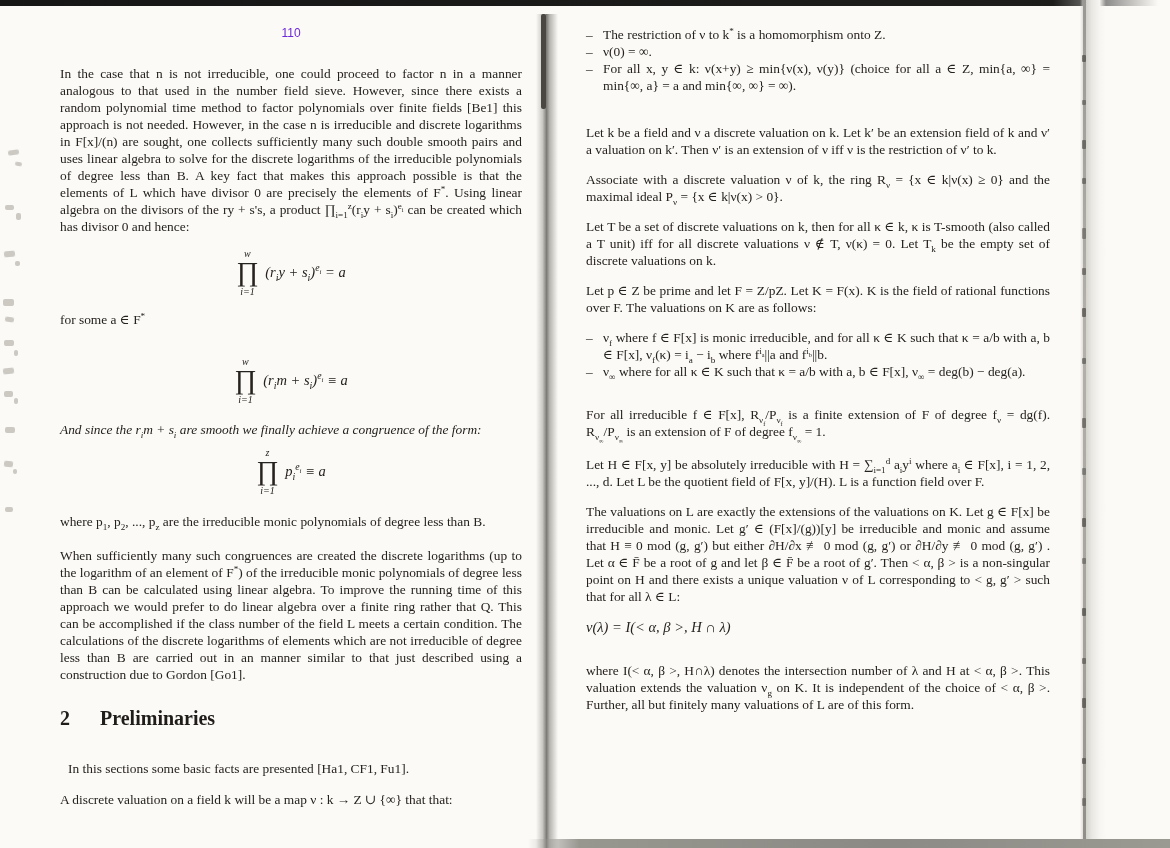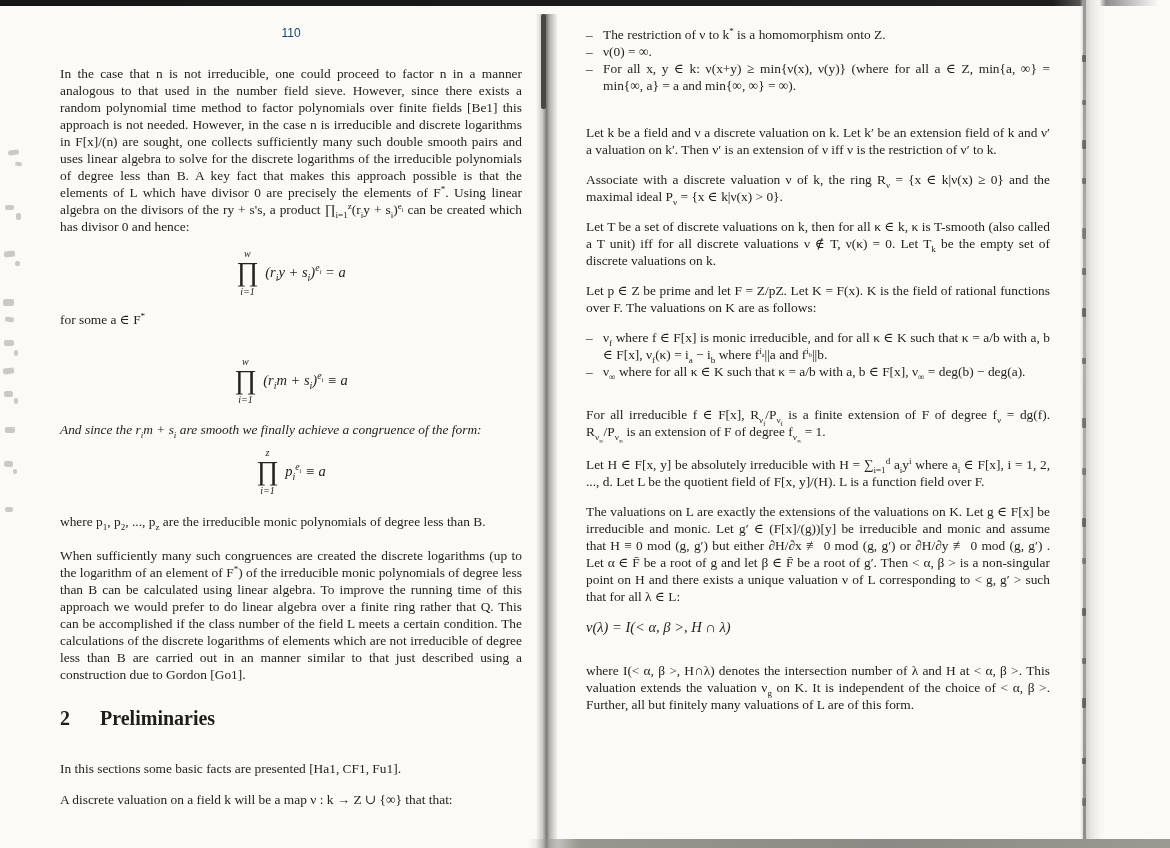--- a/index.html
+++ b/index.html
@@ -39,21 +39,21 @@
     filter:blur(.3px);
   }
   .edge-dash{position:absolute;background:#4e4b46;border-radius:1px;filter:blur(.4px);}
   .margin-mark{position:absolute;background:#b2afa7;border-radius:2px;opacity:.65;filter:blur(.5px);}
   
   .page-text{position:absolute;top:26px;}
   .page-text.left{left:60px;width:462px;}
   .page-text.right{left:586px;width:464px;}
   .pagenum{
     font-family:"Liberation Sans","DejaVu Sans",sans-serif;
-    font-size:12px;color:#0c4a6e;text-align:center;margin:0 0 25px 0;
+    font-size:12px;color:#6d28d9;text-align:center;margin:0 0 25px 0;
   }
   p.body{
     margin:0 0 13px 0;font-size:13.4px;line-height:17px;text-align:justify;
   }
   sub,sup{font-size:.68em;line-height:0;}
   
   .formula{
     text-align:center;margin:6px 0 14px 0;
     font-size:14.5px;font-style:italic;
   }
@@ -158,39 +158,39 @@
   </div>
 
   <p class="body" style="margin-bottom:17px;">where p<sub>1</sub>, p<sub>2</sub>, ..., p<sub>z</sub> are the irreducible monic polynomials of degree less than B.</p>
 
   <p class="body">When sufficiently many such congruences are created the discrete logarithms (up to the logarithm of an element of F<sup>*</sup>) of the irreducible monic polynomials of degree less than B can be calculated using linear algebra. To improve the running time of this approach we would prefer to do linear algebra over a finite ring rather that Q. This can be accomplished if the class number of the field L meets a certain condition. The calculations of the discrete logarithms of elements which are not irreducible of degree less than B are carried out in an manner similar to that just described using a construction due to Gordon [Go1].</p>
 
   <h2 class="section-heading">
     <span class="sec-num">2</span><span>Preliminaries</span>
   </h2>
 
-  <p class="body" style="margin-bottom:14px;">In this sections some basic facts are presented [Ha1, CF1, Fu1].</p>
+  <p class="body" style="margin-bottom:14px;margin-left:8px;">In this sections some basic facts are presented [Ha1, CF1, Fu1].</p>
 
   <p class="body">A discrete valuation on a field k will be a map ν : k → Z ∪ {∞} that that:</p>
 </div>
 
 <div class="page-text right">
 
   <div class="bullets">
     <div class="bullet">
       <span class="dash">–</span>
       <span class="btext">The restriction of ν to k<sup>*</sup> is a homomorphism onto Z.</span>
     </div>
     <div class="bullet">
       <span class="dash">–</span>
       <span class="btext">ν(0) = ∞.</span>
     </div>
     <div class="bullet">
       <span class="dash">–</span>
-      <span class="btext">For all x, y ∈ k: ν(x+y) ≥ min{ν(x), ν(y)} (where for all a ∈ Z, min{a, ∞} = min{∞, a} = a and min{∞, ∞} = ∞).</span>
+      <span class="btext">For all x, y ∈ k: ν(x+y) ≥ min{ν(x), ν(y)} (choice for all a ∈ Z, min{a, ∞} = min{∞, a} = a and min{∞, ∞} = ∞).</span>
     </div>
   </div>
 
   <p class="body">Let k be a field and ν a discrete valuation on k. Let k′ be an extension field of k and ν′ a valuation on k′. Then ν′ is an extension of ν iff ν is the restriction of ν′ to k.</p>
   <p class="body">Associate with a discrete valuation ν of k, the ring R<sub>ν</sub> = {x ∈ k|ν(x) ≥ 0} and the maximal ideal P<sub>ν</sub> = {x ∈ k|ν(x) &gt; 0}.</p>
   <p class="body">Let T be a set of discrete valuations on k, then for all κ ∈ k, κ is T-smooth (also called a T unit) iff for all discrete valuations ν ∉ T, ν(κ) = 0. Let T<sub>k</sub> be the empty set of discrete valuations on k.</p>
   <p class="body" style="">Let p ∈ Z be prime and let F = Z/pZ. Let K = F(x). K is the field of rational functions over F. The valuations on K are as follows:</p>
 
   <div class="bullets tight">
     <div class="bullet">

